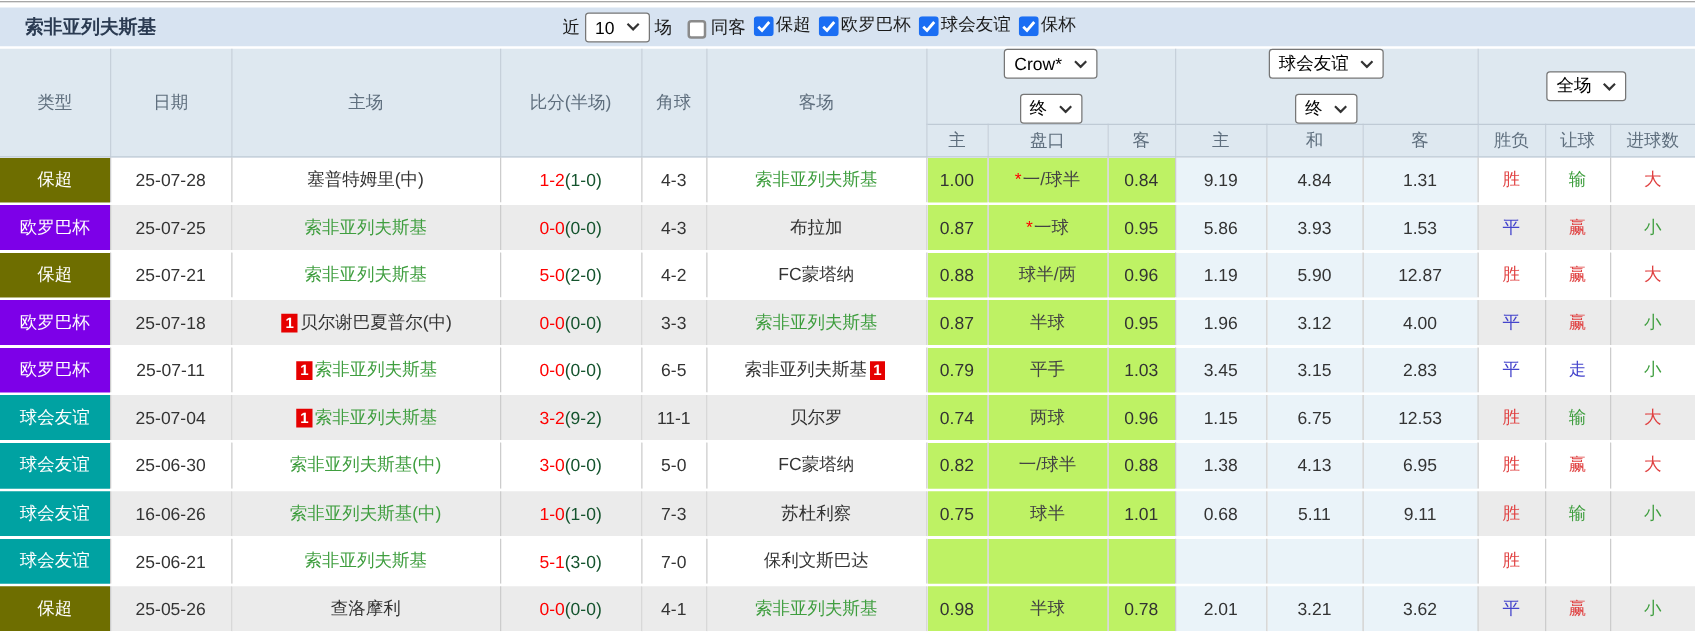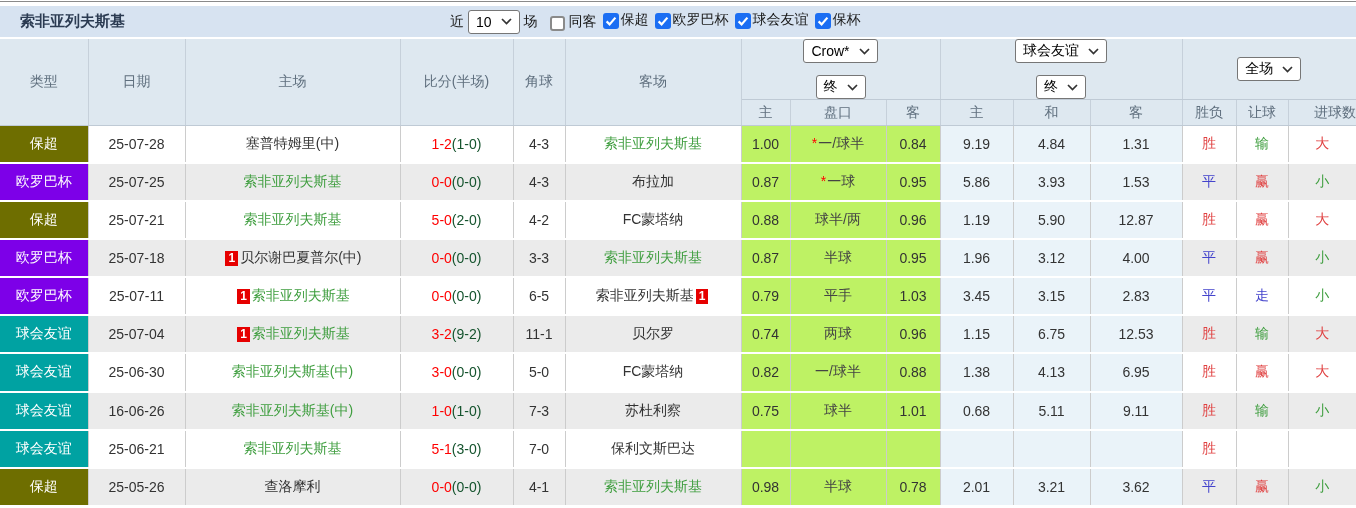--- a/index.html
+++ b/index.html
@@ -23,21 +23,21 @@
 
   .cb { display:inline-flex; align-items:center; justify-content:center;
     width:16px; height:16px; margin:0 2px 0 6px; vertical-align:middle; }
   .cb-un { width:15px; height:15px; background:#fff; border:2px solid #8a8a8a;
     border-radius:3px; margin:0 4px 0 8px; display:inline-block; }
   .cb-label { display:inline-flex; align-items:flex-end; cursor:default;font-family:Liberation Mono, monospace; }
 
   table { width:1356px; height:468px; table-layout:fixed; border-collapse:collapse; }
   th { background:#DEE8F0; color:#5F6F7E; font-weight:normal; font-size:14px;
     border-right:1px solid #C6D0DA; border-bottom:1px solid #BFCAD5; }
-  th:last-child { border-right:none;text-align:right; }
+  th:last-child { border-right:none; }
   tr.hrow-a th { height:36px; }
   tr.hrow-b th { height:26px; }
   .dd-cell { text-align:center; }
   .dd-wrap { display:flex; align-items:center; justify-content:center; gap:12px;flex-direction:column; }
 
   td { font-size:14px; text-align:center; color:#333; white-space:nowrap;
     overflow:hidden; border-right:1px solid #CCCCCC; border-bottom:2px solid #FFF; }
   td:last-child { border-right:none; }
   tbody tr:nth-child(odd)  { background:#FFFFFF; }
   tbody tr:nth-child(even) { background:#EBEBEB; }

